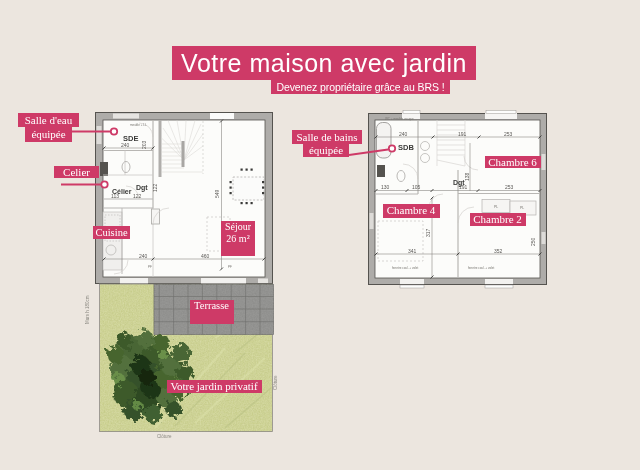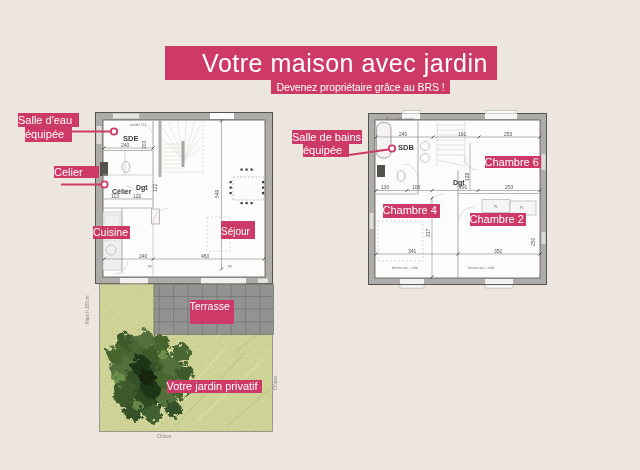--- a/index.html
+++ b/index.html
@@ -1,25 +1,25 @@
 <!DOCTYPE html>
 <html><head>
 <meta charset="utf-8">
 <style>
   html,body{margin:0;padding:0;}
   body{width:640px;height:470px;background:#ece6df;position:relative;overflow:hidden;
        font-family:"Liberation Sans",sans-serif;}
   .abs{position:absolute;}
   .pink{background:#ce3a67;color:#fff;text-align:center;}
-  .lbl{background:#ce3a67;color:#fff;font-size:11px;}
+  .lbl{background:#ce3a67;color:#fff;text-align:center;font-size:11px;font-family:Liberation Serif, serif;}
 </style>
 </head>
 <body>
 
-<div class="abs pink" style="left:165px;top:46px;width:304px;height:34px;padding-left:28px;">
+<div class="abs pink" style="left:172px;top:46px;width:304px;height:34px;">
   <div style="font-size:25px;line-height:34px;letter-spacing:0.5px;">Votre maison avec jardin</div>
 </div>
 <div class="abs pink" style="left:227px;top:80px;width:179px;height:14px;margin-left:44px;">
   <div style="font-size:10.5px;line-height:14px;letter-spacing:-0.1px;">Devenez propriétaire grâce au BRS !</div>
 </div>
 
 <svg class="abs" style="left:95px;top:112px;" width="178" height="172" viewBox="0 0 178 172">
   <rect x="0" y="0" width="178" height="172" fill="#fcfcfa"></rect>
 
   <rect x="0" y="0" width="178" height="8" fill="#aeaca9"></rect>
@@ -269,21 +269,21 @@
     <circle cx="30" cy="60" r="8" fill="#3d5a2c"></circle>
     <circle cx="86" cy="72" r="10" fill="#4a6636"></circle>
     <circle cx="90" cy="92" r="9" fill="#3d5a2c"></circle>
     <circle cx="84" cy="108" r="9" fill="#47652f"></circle>
     <circle cx="78" cy="128" r="8" fill="#35512a"></circle>
     <circle cx="50" cy="58" r="9" fill="#52703c"></circle>
   </g>
 </svg>
 
 <div class="abs lbl" style="left:93px;top:225.5px;width:37px;height:13px;font-size:10.5px;line-height:13px;">Cuisine</div>
-<div class="abs lbl" style="left:221px;top:221px;width:34px;height:18px;font-size:10px;line-height:21px;">Séjour<br>26 m²</div>
+<div class="abs lbl" style="left:221px;top:221px;width:34px;height:35px;font-size:10px;line-height:12px;">Séjour<br>26 m²</div>
 <div class="abs lbl" style="left:189.5px;top:299.5px;width:44px;height:24px;font-size:10.5px;line-height:12px;">Terrasse</div>
 <div class="abs lbl" style="left:166.5px;top:379.5px;width:95px;height:13.5px;font-size:11px;line-height:13.5px;">Votre jardin privatif</div>
 <div class="abs lbl" style="left:382.5px;top:204px;width:57px;height:13.5px;line-height:13.5px;">Chambre 4</div>
 <div class="abs lbl" style="left:469.5px;top:213px;width:56px;height:13px;line-height:13px;">Chambre 2</div>
 <div class="abs lbl" style="left:484.5px;top:155.5px;width:56px;height:12.5px;line-height:12.5px;">Chambre 6</div>
 
 <div class="abs lbl" style="left:18px;top:112.5px;width:61px;height:14.5px;line-height:14.5px;">Salle d'eau</div>
 <div class="abs lbl" style="left:25px;top:127px;width:47px;height:14.5px;line-height:14.5px;">équipée</div>
 <div class="abs lbl" style="left:26px;top:165.5px;width:45px;height:12px;font-size:11px;line-height:12px;margin-left:28px;">Celier</div>
 <div class="abs lbl" style="left:292px;top:129.5px;width:70px;height:14px;font-size:11px;line-height:14px;">Salle de bains</div>

